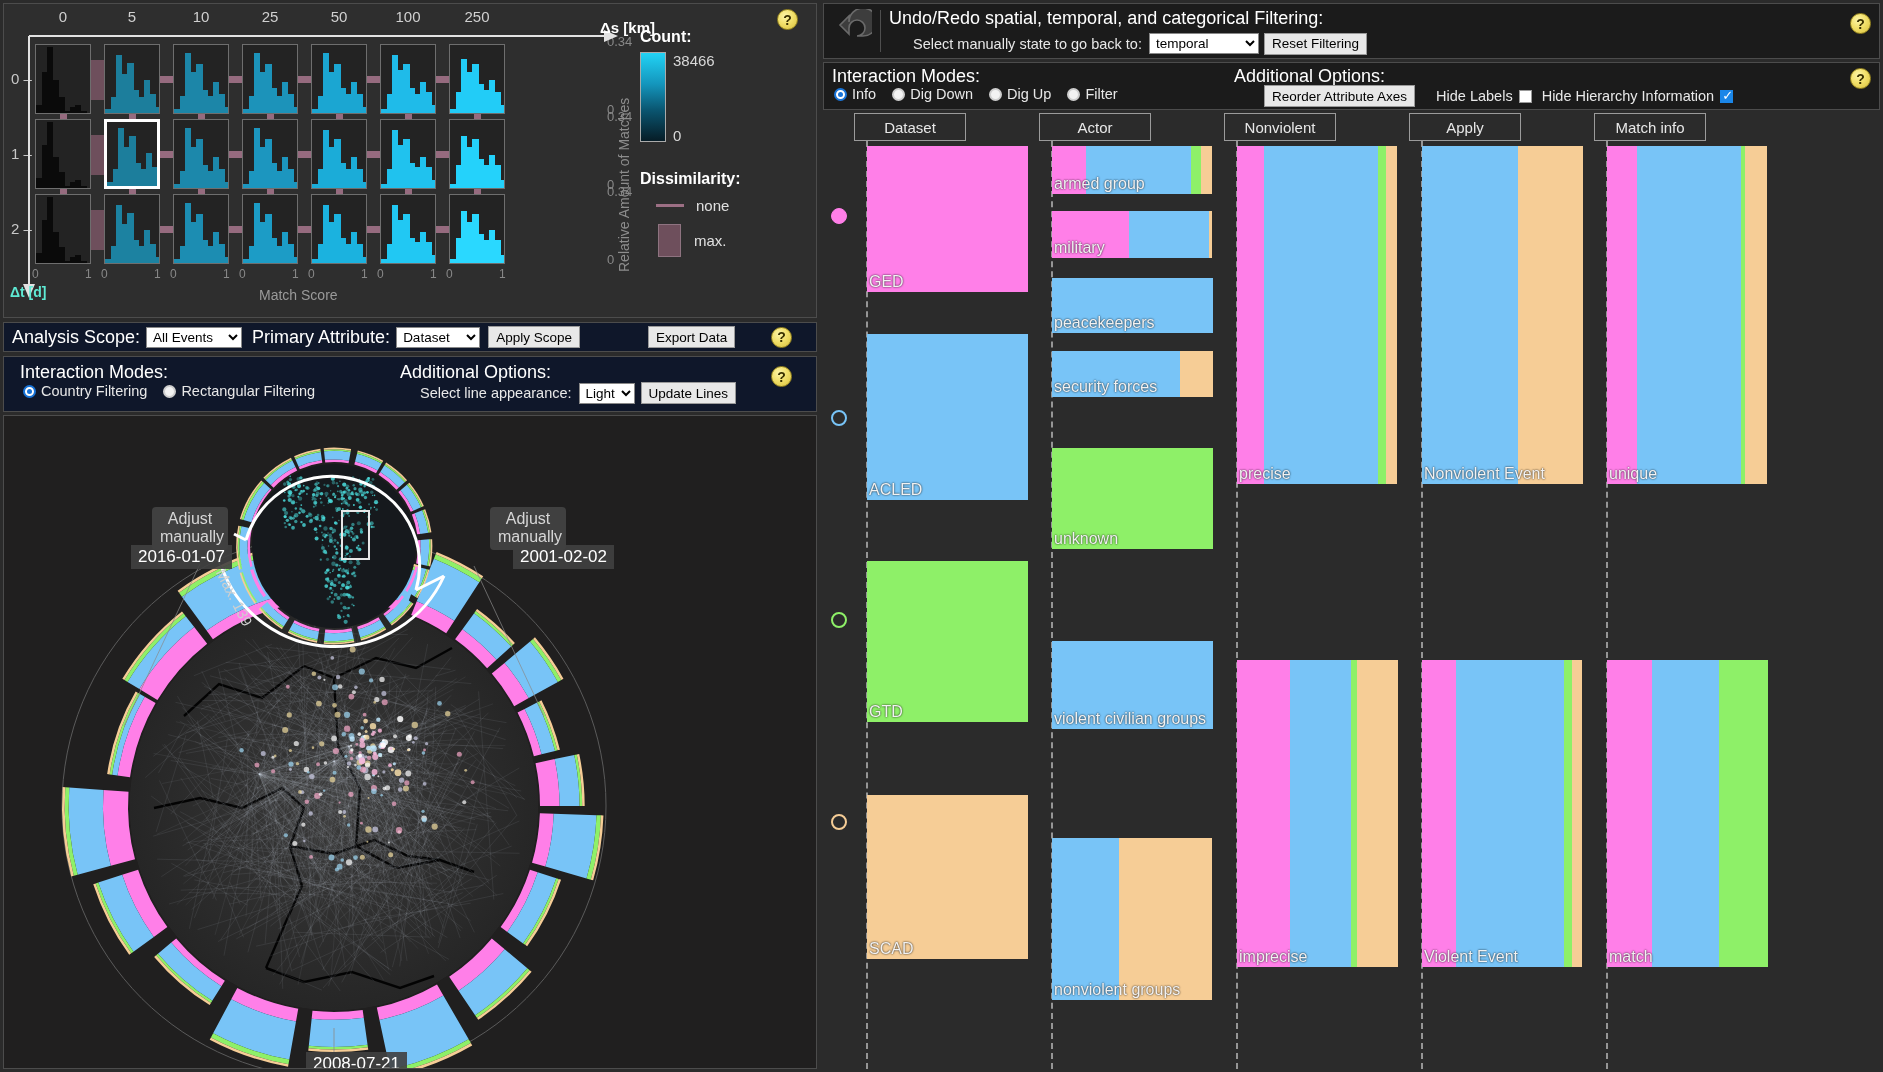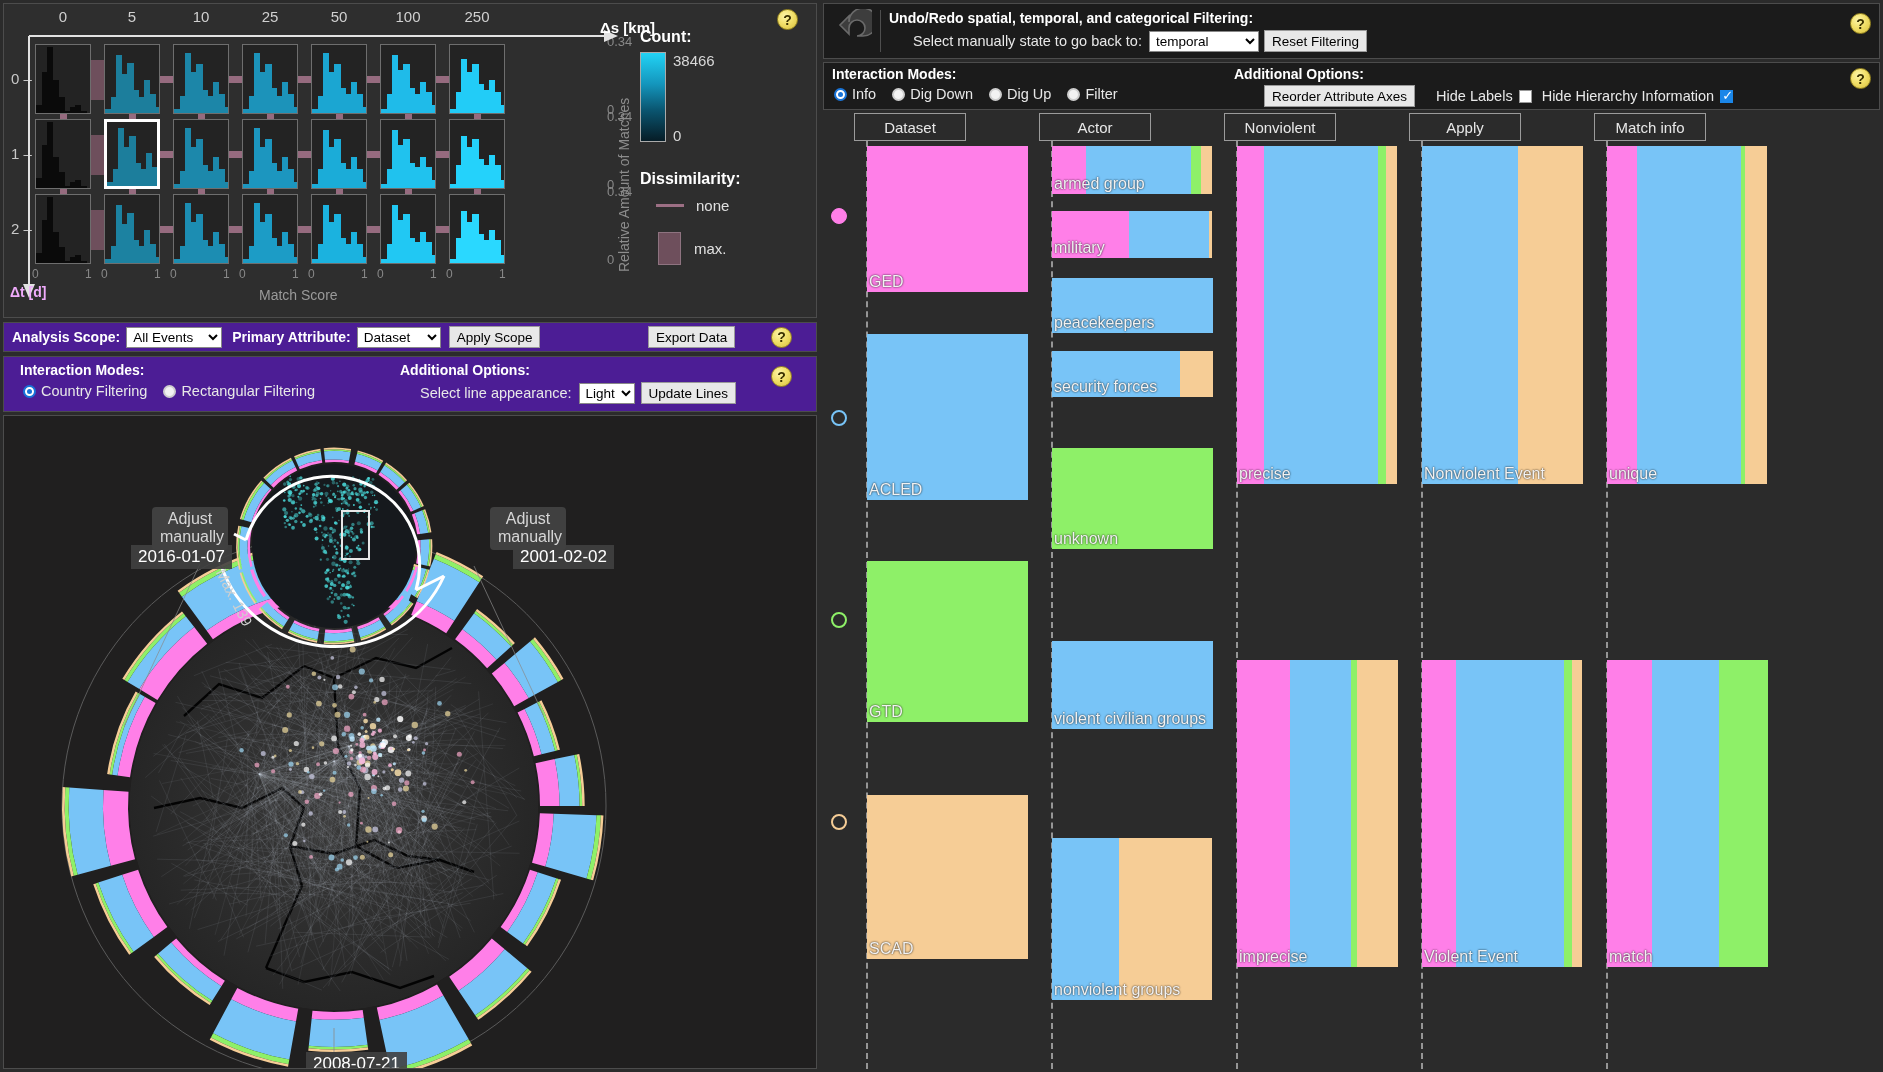--- a/index.html
+++ b/index.html
@@ -34,21 +34,21 @@
   .axis-top-label {
     position:absolute; color:#d0d0d0; font-size:15px; text-align:center;
   }
   .ds-unit {
     position:absolute; color:#ffffff; font-size:15px; font-weight:bold;
     left:596px; top:15px; white-space:nowrap;
   }
   .row-label { position:absolute; color:#c8c8c8; font-size:15px; }
   .tick-small { position:absolute; color:#888; font-size:12px; }
   .ax-name { position:absolute; color:#9a9a9a; font-size:14px; }
-  .ax-name-bold { position:absolute; color:#f0abfc; font-size:14px; font-weight:bold; }
+  .ax-name-bold { position:absolute; color:#5eead4; font-size:14px; font-weight:bold; }
   .vert-label {
     position:absolute; color:#8d8d8d; font-size:14px;
     transform-origin: left top; transform: rotate(-90deg);
     white-space:nowrap;
   }
   .cell {
     position:absolute; border:1px solid #6e6e6e; background:#232323;
     overflow:hidden;
   }
   .cell.sel { border:3px solid #ffffff; }
@@ -65,26 +65,26 @@
     background: linear-gradient(to bottom, #22d3f5 0%, #1496bd 35%, #0a5570 65%, #061c26 100%);
     border:1px solid #aaa;
   }
   .legend-val { color:#d8d8d8; font-size:15px; }
   .dis-line { width:28px; height:3px; background:#9c6f84; }
   .dis-box { width:23px; height:33px; background:#6e4f5c; border:1px solid #8e7380; }
   .dis-lbl { color:#e0e0e0; font-size:15px; }
 
   
   .toolbar {
-    position:absolute; background:#4c1d95; border:1px solid #4c4c4c;
+    position:absolute; background:#0f172a; border:1px solid #4c4c4c;
     display:flex; align-items:center;
   }
   #toolbar-scope { left:3px; top:322px; width:814px; height:30px; padding:0 8px; }
   #toolbar-interaction { left:3px; top:356px; width:814px; height:56px; }
-  .tb-label { color:#ffffff; font-size:14px; font-weight:bold; white-space:nowrap; }
+  .tb-label { color:#ffffff; font-size:18px; font-weight:normal; white-space:nowrap; }
   .tb-label-norm { color:#e8e8e8; font-size:14.5px; white-space:nowrap; }
   select.ui {
     background:#ffffff; color:#000; border:1px solid #888;
     font-family:"Liberation Sans", sans-serif; font-size:13.5px;
     height:21px; padding:0 2px;
   }
   button.ui {
     background:#e8e8e8; color:#000; border:1px solid #9a9a9a;
     font-family:"Liberation Sans", sans-serif; font-size:13.5px;
     height:22px; padding:0 7px; cursor:pointer;
@@ -502,21 +502,21 @@
       <div style="margin-left:7px; height:92px; display:flex; flex-direction:column; justify-content:space-between;">
         <div class="legend-val">38466</div>
         <div class="legend-val">0</div>
       </div>
     </div>
     <div class="legend-title" style="margin-top:26px;">Dissimilarity:</div>
     <div style="display:flex; align-items:center; margin-top:9px; margin-left:16px;">
       <div class="dis-line"></div>
       <div class="dis-lbl" style="margin-left:12px;">none</div>
     </div>
-    <div style="display:flex; align-items:center; margin-top:18px; margin-left:18px;">
+    <div style="display:flex; align-items:center; margin-top:10px; margin-left:18px;">
       <div class="dis-box"></div>
       <div class="dis-lbl" style="margin-left:13px;">max.</div>
     </div>
   </div>
   <div class="help-btn" style="position:absolute; left:777px; top:9px;">?</div>
 
   <div class="toolbar" id="toolbar-scope">
     <span class="tb-label">Analysis Scope:</span>
     <select class="ui" style="margin-left:6px; width:96px;">
       <option>All Events</option>

